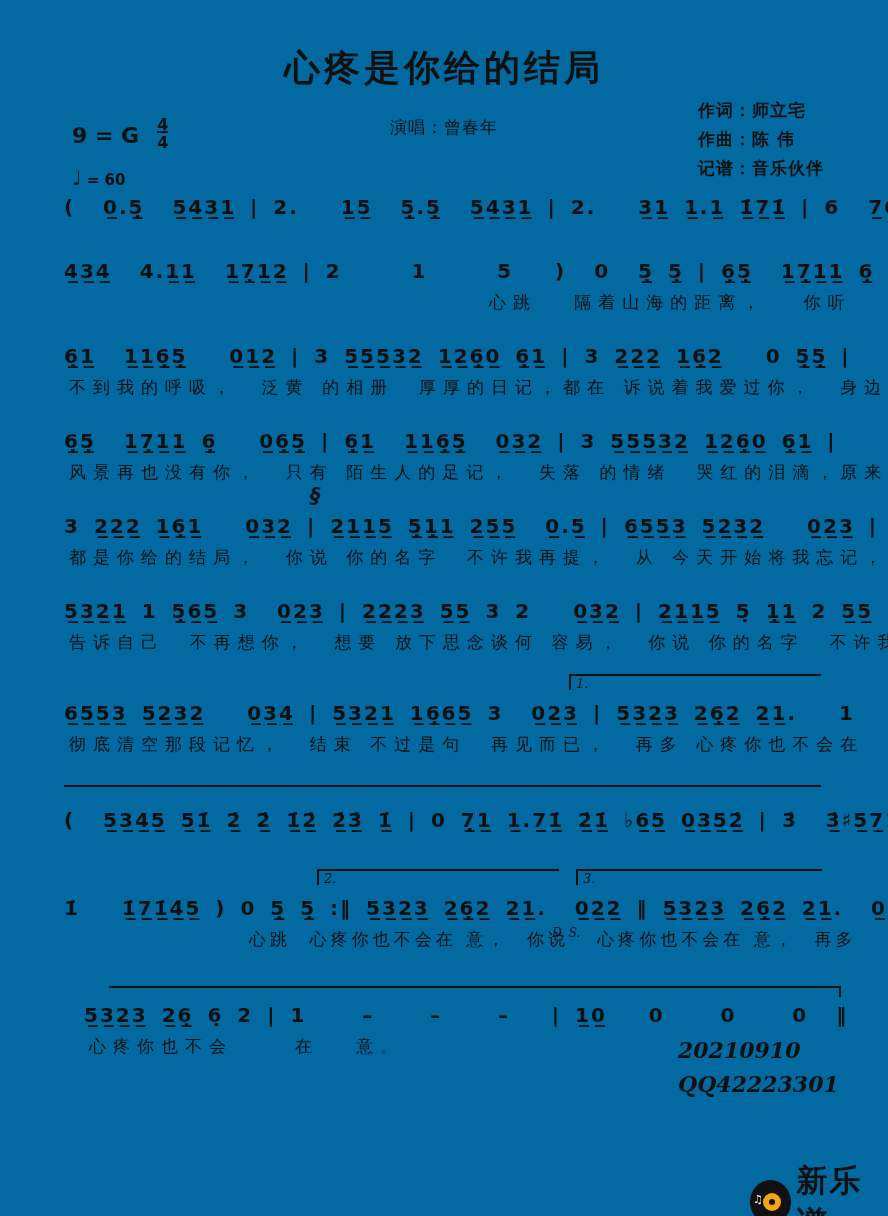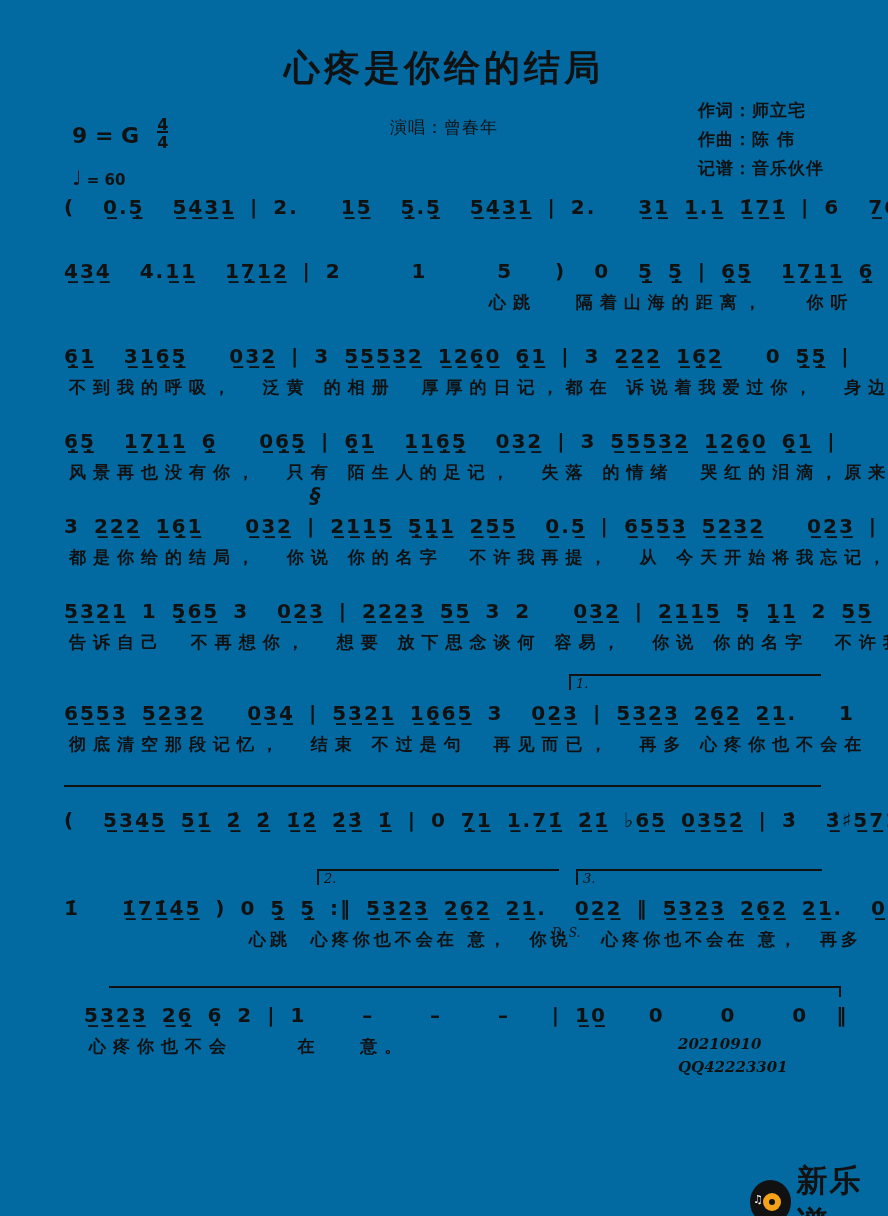--- a/index.html
+++ b/index.html
@@ -13,40 +13,40 @@
            line-height:1.72;letter-spacing:1px;}
   .keysig{position:absolute;top:122px;left:72px;font-size:22px;font-weight:bold;}
   .frac{display:inline-block;vertical-align:middle;margin-left:18px;margin-top:-6px;
         font-size:16px;line-height:1.15;text-align:center;}
   .frac .den{border-top:2px solid #111;}
   .tempo{position:absolute;top:166px;left:72px;font-size:15px;font-weight:bold;}
   .tempo .note{font-size:20px;}
   .system{position:absolute;left:64px;width:760px;}
   .notes{font-weight:bold;font-size:20px;letter-spacing:2px;word-spacing:5px;
          white-space:pre;line-height:1.5;}
-  .lyrics{font-size:17px;font-weight:bold;letter-spacing:7px;white-space:pre;
+  .lyrics{font-size:17px;font-weight:normal;letter-spacing:7px;white-space:pre;
           margin-top:5px;}
   .lyr-tight{letter-spacing:4px;}
   .ind-425{padding-left:425px;}
   .ind-185{padding-left:185px;}
   .ind-5{padding-left:5px;}
   .segno{position:absolute;left:246px;top:-27px;font-size:21px;font-weight:bold;
          font-style:italic;}
   .volta{position:absolute;top:-24px;height:16px;border-top:2px solid #111;
          border-left:2px solid #111;font-size:13px;font-style:italic;
          font-family:"DejaVu Serif",serif;padding-left:5px;box-sizing:border-box;}
   .v1{left:505px;width:252px;}
   .v2{left:253px;width:242px;}
   .v3{left:512px;width:246px;}
   .ds{position:absolute;left:488px;top:33px;font-size:12px;font-style:italic;
       font-family:"DejaVu Serif",serif;}
   .topline-8{position:absolute;left:0;top:-20px;width:757px;border-top:2px solid #111;}
   .topline-10{position:absolute;left:25px;top:-14px;width:730px;height:9px;
               border-top:2px solid #111;border-right:2px solid #111;}
-  .footnote{position:absolute;left:678px;top:1033px;font-size:15px;font-weight:bold;
+  .footnote{position:absolute;left:678px;top:1033px;font-size:22px;font-weight:bold;
             font-style:italic;font-family:"DejaVu Serif",serif;line-height:1.55;}
   .logo{position:absolute;left:750px;top:1160px;display:flex;align-items:center;}
   .record{position:relative;width:44px;height:44px;border-radius:50%;background:#111;}
   .record .label{position:absolute;left:13px;top:13px;width:18px;height:18px;
                  border-radius:50%;background:#f5a21b;}
   .record .hole{position:absolute;left:19px;top:19px;width:6px;height:6px;
                 border-radius:50%;background:#111;}
   .record .rnote{position:absolute;left:3px;top:13px;color:#fff;font-size:11px;}
   .logo-text{font-size:31px;font-weight:bold;letter-spacing:2px;margin-left:6px;}
 </style>
@@ -74,21 +74,21 @@
   <div class="system" style="top:192px;">
     <div class="notes">(  0̲.5̲̣  5̲4̲3̲1̲ | 2.   1̲5̲  5̲̣.5̲̣  5̲4̲3̲1̲ | 2.   3̲1̲ 1̲.1̲ 1̲̇7̲1̲̇ | 6  7̲6̲7̲5̲  0̲♯1̲6̲5̲ |</div>
   </div>
 
   <div class="system" style="top:256px;">
     <div class="notes">4̲3̲4̲  4.1̲1̲  1̲7̲̣1̲2̲ | 2     1     5   )  0  5̲̣ 5̲̣ | 6̲̣5̲̣  1̲7̲̣1̲1̲ 6̲̣  0̲6̲̣5̲̣ |</div>
     <div class="lyrics ind-425">心跳   隔着山海的距离，   你听</div>
   </div>
 
   <div class="system" style="top:341px;">
-    <div class="notes">6̲̣1̲  3̲1̲6̲̣5̲̣   0̲3̲2̲ | 3 5̲5̲5̲3̲2̲ 1̲2̲6̲̣0̲ 6̲̣1̲ | 3 2̲2̲2̲ 1̲6̲̣2̲   0 5̲̣5̲̣ |</div>
+    <div class="notes">6̲̣1̲  1̲1̲6̲̣5̲̣   0̲1̲2̲ | 3 5̲5̲5̲3̲2̲ 1̲2̲6̲̣0̲ 6̲̣1̲ | 3 2̲2̲2̲ 1̲6̲̣2̲   0 5̲̣5̲̣ |</div>
     <div class="lyrics ind-5">不到我的呼吸，  泛黄 的相册  厚厚的日记，都在 诉说着我爱过你，  身边</div>
   </div>
 
   <div class="system" style="top:426px;">
     <div class="notes">6̲̣5̲̣  1̲7̲̣1̲1̲ 6̲̣   0̲6̲̣5̲̣ | 6̲̣1̲  1̲1̲6̲̣5̲̣  0̲3̲2̲ | 3 5̲5̲5̲3̲2̲ 1̲2̲6̲̣0̲ 6̲̣1̲ |</div>
     <div class="lyrics ind-5">风景再也没有你，  只有 陌生人的足记，  失落 的情绪  哭红的泪滴，原来</div>
   </div>
 
   <div class="system" style="top:511px;">
     <div class="segno">§</div>

